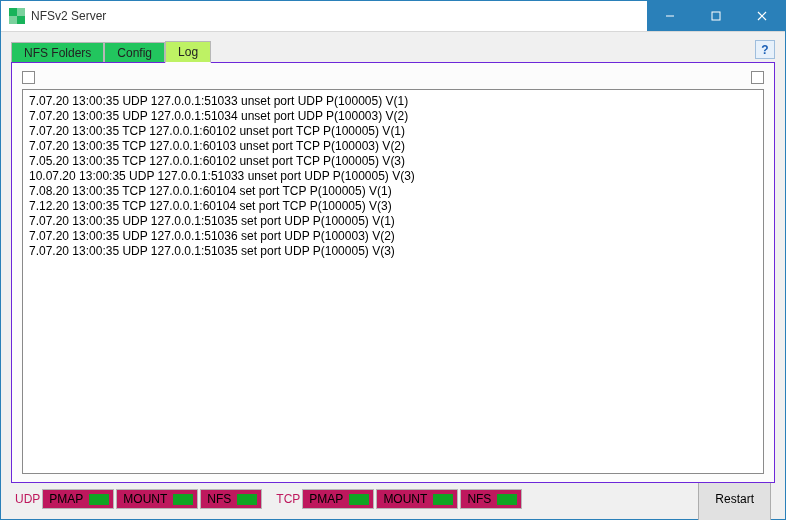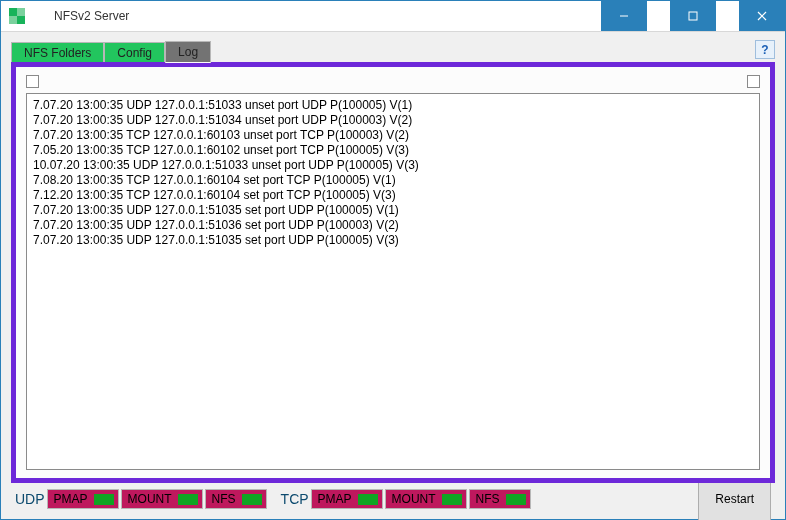--- a/index.html
+++ b/index.html
@@ -16,21 +16,20 @@
     border:1px solid #2a80b9;
     background:#f0f0f0;
     display:flex; flex-direction:column;
   }
   .titlebar {
     height:30px; background:#fff;
     display:flex; align-items:center;
     padding-left:8px;
     color:#333;
     font-size:12px;
-    gap:23px;
   }
   .titlebar .app-icon {
     width:16px; height:16px; margin-right:6px;
     display:flex; flex-wrap:wrap;
   }
   .titlebar .app-icon span { width:8px; height:8px; }
   .sq1 { background:#18b35a; } .sq2 { background:#7ad19d; }
   .sq3 { background:#7ad19d; } .sq4 { background:#18b35a; }
   .title-text { flex:0 0 auto; }
   .title-spacer { flex:1; }
@@ -59,37 +58,37 @@
     border:1px solid #b7b7b7;
     border-bottom:none;
     background:#22c55e;
     margin-right:0px;
     font-size:12px;
     color:#222;
     position:relative;
     top:1px;
   }
   .tab.active {
-    background:#737373;
+    background:#bef264;
     border-bottom:1px solid #fcfcfc;
     z-index:2;
     top:1px;
   }
   .help-btn {
     width:20px; height:19px;
     border:1px solid #9fbedd;
     background:#e7f1fb;
     color:#1b5fb5;
     font-weight:bold;
     font-size:12px;
     display:flex; align-items:center; justify-content:center;
     position:absolute; right:0; top:0;
   }
   .tabpanel {
-    border:5px solid #6d28d9;
+    border:1px solid #6d28d9;
     background:#fcfcfc;
     flex:1;
     padding:8px 10px;
     display:flex; flex-direction:column;
     position:relative;
   }
   .check-row {
     display:flex; justify-content:space-between;
     height:14px;
     margin-bottom:4px;
@@ -108,21 +107,21 @@
     font-size:12px;
     color:#000;
   }
   .logbox .line { white-space:pre; line-height:15px; }
   .statusbar {
     height:28px;
     display:flex; align-items:center;
     padding:4px 0 0 4px;
     gap:0;
   }
-  .proto-label { font-size:14px; color:#0c4a6e; margin-right:2px; }
+  .proto-label { font-size:12px; color:#be185d; margin-right:2px; }
   .pill {
     display:flex; align-items:center;
     border:1px solid #b7b7b7;
     background:#be185d;
     padding:2px 4px 2px 6px;
     font-size:12px;
     margin-right:2px;
   }
   .led {
     width:20px; height:11px;
@@ -180,20 +179,21 @@
     </div>
 
     <div class="tabpanel">
       <div class="check-row">
         <div class="chk"></div>
         <div class="chk"></div>
       </div>
       <div class="logbox" id="logbox">
           <div class="line">7.07.20 13:00:35 UDP 127.0.0.1:51033 unset port UDP P(100005) V(1)</div>
           <div class="line">7.07.20 13:00:35 UDP 127.0.0.1:51034 unset port UDP P(100003) V(2)</div>
+          <div class="line">7.07.20 13:00:35 TCP 127.0.0.1:60102 unset port TCP P(100005) V(1)</div>
           <div class="line">7.07.20 13:00:35 TCP 127.0.0.1:60103 unset port TCP P(100003) V(2)</div>
           <div class="line">7.05.20 13:00:35 TCP 127.0.0.1:60102 unset port TCP P(100005) V(3)</div>
           <div class="line">10.07.20 13:00:35 UDP 127.0.0.1:51033 unset port UDP P(100005) V(3)</div>
           <div class="line">7.08.20 13:00:35 TCP 127.0.0.1:60104 set port TCP P(100005) V(1)</div>
           <div class="line">7.12.20 13:00:35 TCP 127.0.0.1:60104 set port TCP P(100005) V(3)</div>
           <div class="line">7.07.20 13:00:35 UDP 127.0.0.1:51035 set port UDP P(100005) V(1)</div>
           <div class="line">7.07.20 13:00:35 UDP 127.0.0.1:51036 set port UDP P(100003) V(2)</div>
           <div class="line">7.07.20 13:00:35 UDP 127.0.0.1:51035 set port UDP P(100005) V(3)</div>
         </div>
     </div>

